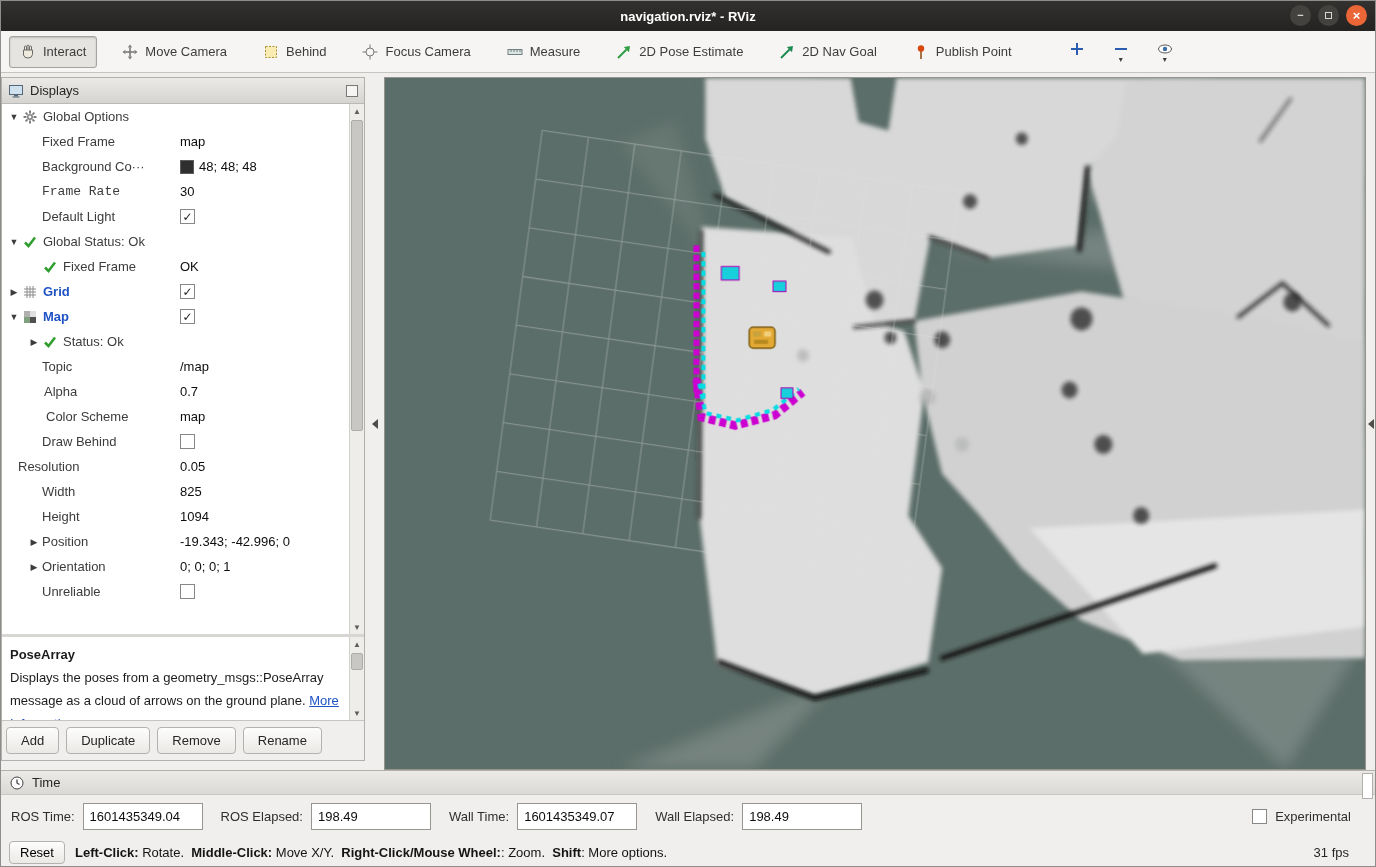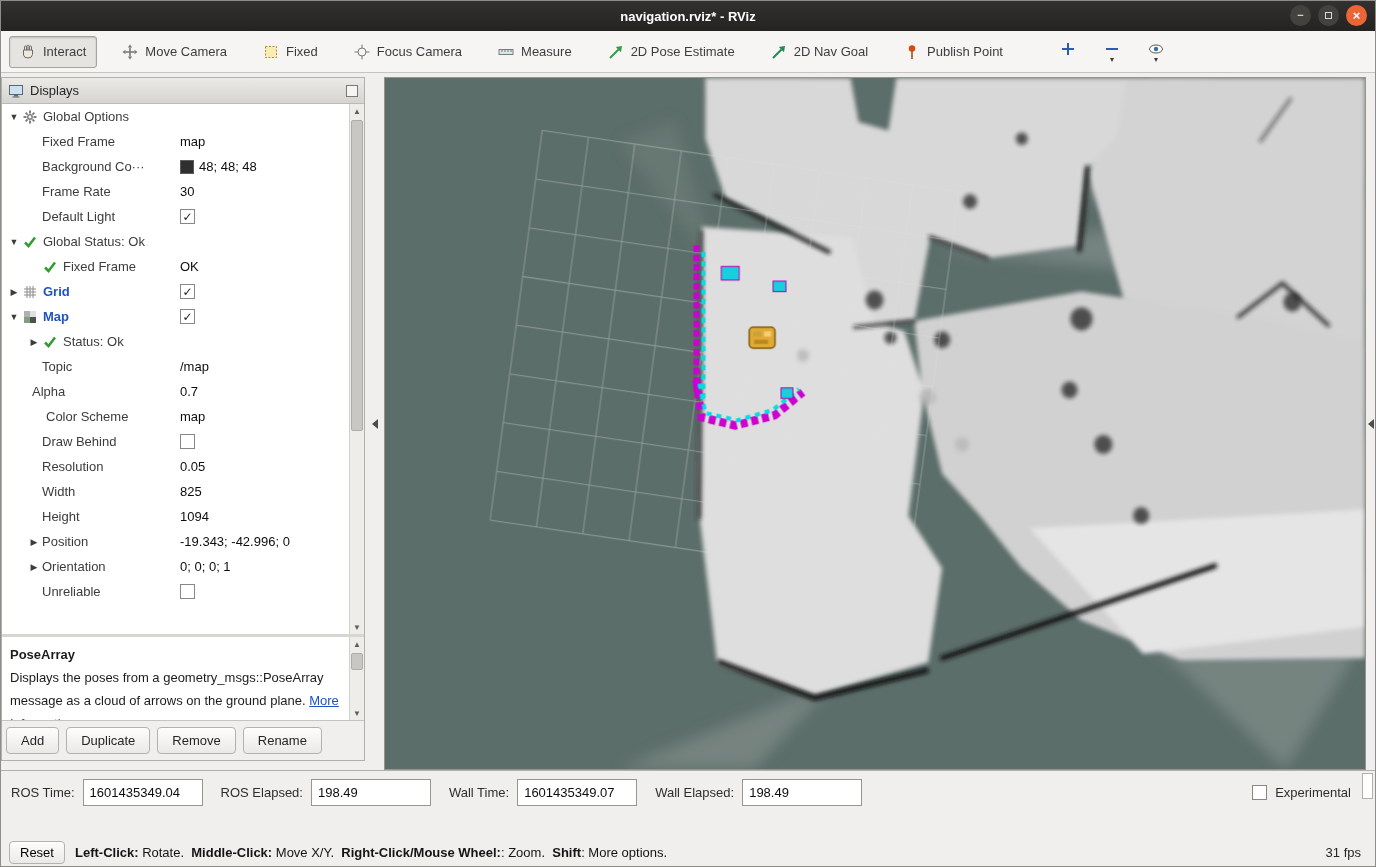--- a/index.html
+++ b/index.html
@@ -93,21 +93,21 @@
   .experimental { margin-left:auto; display:flex; align-items:center; gap:8px; margin-right:14px; }
   .time-handle { position:absolute; right:2px; top:2px; width:11px; height:26px;
     background:#fff; border:1px solid #b2b0ac; }
 
   
   .status-bar { flex:0 0 28px; display:flex; align-items:center; gap:10px; padding:0 8px; background:#f1efed; }
   .reset-btn { font:inherit; padding:3px 10px; background:linear-gradient(#fdfdfc,#ebe9e6);
     border:1px solid #b4b2ae; border-radius:4px; }
   .status-text { flex:1; white-space:pre-wrap; color:#141414; overflow:hidden; }
   .status-text .b { font-weight:bold; }
-  .fps { color:#262626; margin-right:6px; }
+  .fps { color:#262626; margin-right:18px; }
 </style>
 </head>
 <body>
 
 <div class="window">
 
   <div class="titlebar">
     <span>navigation.rviz* - RViz</span>
     <div class="win-buttons">
       <div class="win-btn">−</div>
@@ -146,21 +146,21 @@
             </svg>
           </span>
           <span>Move Camera</span>
         </div>
         <div class="tool-btn">
           <span class="icon">
             <svg viewBox="0 0 16 16">
               <rect x="2.5" y="2.5" width="11" height="11" fill="#f9ecb3" stroke="#a89032" stroke-dasharray="2 1.5"></rect>
             </svg>
           </span>
-          <span>Fixed</span>
+          <span>Behind</span>
         </div>
         <div class="tool-btn">
           <span class="icon">
             <svg viewBox="0 0 16 16" fill="none" stroke="#777">
               <circle cx="8" cy="8" r="4"></circle>
               <line x1="8" y1="0.5" x2="8" y2="4"></line>
               <line x1="8" y1="12" x2="8" y2="15.5"></line>
               <line x1="0.5" y1="8" x2="4" y2="8"></line>
               <line x1="12" y1="8" x2="15.5" y2="8"></line>
             </svg>
@@ -289,21 +289,21 @@
                 <div class="tree-name" style="padding-left: 24px;">
                   <span class="tree-arrow"></span>
                   <span class="tree-label">Background Co···</span>
                 </div>
                 <div class="tree-value">
                   <span class="swatch" style="background: rgb(47, 47, 47);"></span>
                   <span>48; 48; 48</span>
                 </div>
               </div>
               <div class="tree-row">
-                <div class="tree-name" style="padding-left: 24px;">
+                <div class="tree-name" style="padding-left: 24px; font-family: Liberation Mono, monospace;">
                   <span class="tree-arrow"></span>
                   <span class="tree-label">Frame Rate</span>
                 </div>
                 <div class="tree-value">30</div>
               </div>
               <div class="tree-row">
                 <div class="tree-name" style="padding-left: 24px;">
                   <span class="tree-arrow"></span>
                   <span class="tree-label">Default Light</span>
                 </div>
@@ -379,21 +379,21 @@
                 <div class="tree-value"></div>
               </div>
               <div class="tree-row">
                 <div class="tree-name" style="padding-left: 24px;">
                   <span class="tree-arrow"></span>
                   <span class="tree-label">Topic</span>
                 </div>
                 <div class="tree-value">/map</div>
               </div>
               <div class="tree-row">
-                <div class="tree-name" style="padding-left: 14px;">
+                <div class="tree-name" style="padding-left: 26px;">
                   <span class="tree-arrow"></span>
                   <span class="tree-label">Alpha</span>
                 </div>
                 <div class="tree-value">0.7</div>
               </div>
               <div class="tree-row">
                 <div class="tree-name" style="padding-left: 28px;">
                   <span class="tree-arrow"></span>
                   <span class="tree-label">Color Scheme</span>
                 </div>
@@ -402,21 +402,21 @@
               <div class="tree-row">
                 <div class="tree-name" style="padding-left: 24px;">
                   <span class="tree-arrow"></span>
                   <span class="tree-label">Draw Behind</span>
                 </div>
                 <div class="tree-value">
                   <span class="cb"></span>
                 </div>
               </div>
               <div class="tree-row">
-                <div class="tree-name" style="padding-left: 24px;">
+                <div class="tree-name" style="">
                   <span class="tree-arrow"></span>
                   <span class="tree-label">Resolution</span>
                 </div>
                 <div class="tree-value">0.05</div>
               </div>
               <div class="tree-row">
                 <div class="tree-name" style="padding-left: 24px;">
                   <span class="tree-arrow"></span>
                   <span class="tree-label">Width</span>
                 </div>
@@ -593,20 +593,29 @@
         </g>
       </svg>
     </div>
 
     <div class="right-strip">
         <div class="tri-left"></div>
       </div>
   </div>
 
   <div class="time-panel">
+    <div class="time-header">
+      <span class="icon">
+          <svg viewBox="0 0 16 16">
+            <circle cx="8" cy="8" r="6" fill="#fff" stroke="#444"></circle>
+            <path d="M8 4.5 V8 L10.5 9.5" stroke="#444" fill="none" stroke-width="1.3"></path>
+          </svg>
+        </span>
+      <span>Time</span>
+    </div>
     <div class="time-content">
       <div style="display:flex;align-items:center;gap:18px;">
           <div class="time-field">
             <span>ROS Time:</span>
             <input value="1601435349.04" style="">
           </div>
           <div class="time-field">
             <span>ROS Elapsed:</span>
             <input value="198.49" style="">
           </div>

